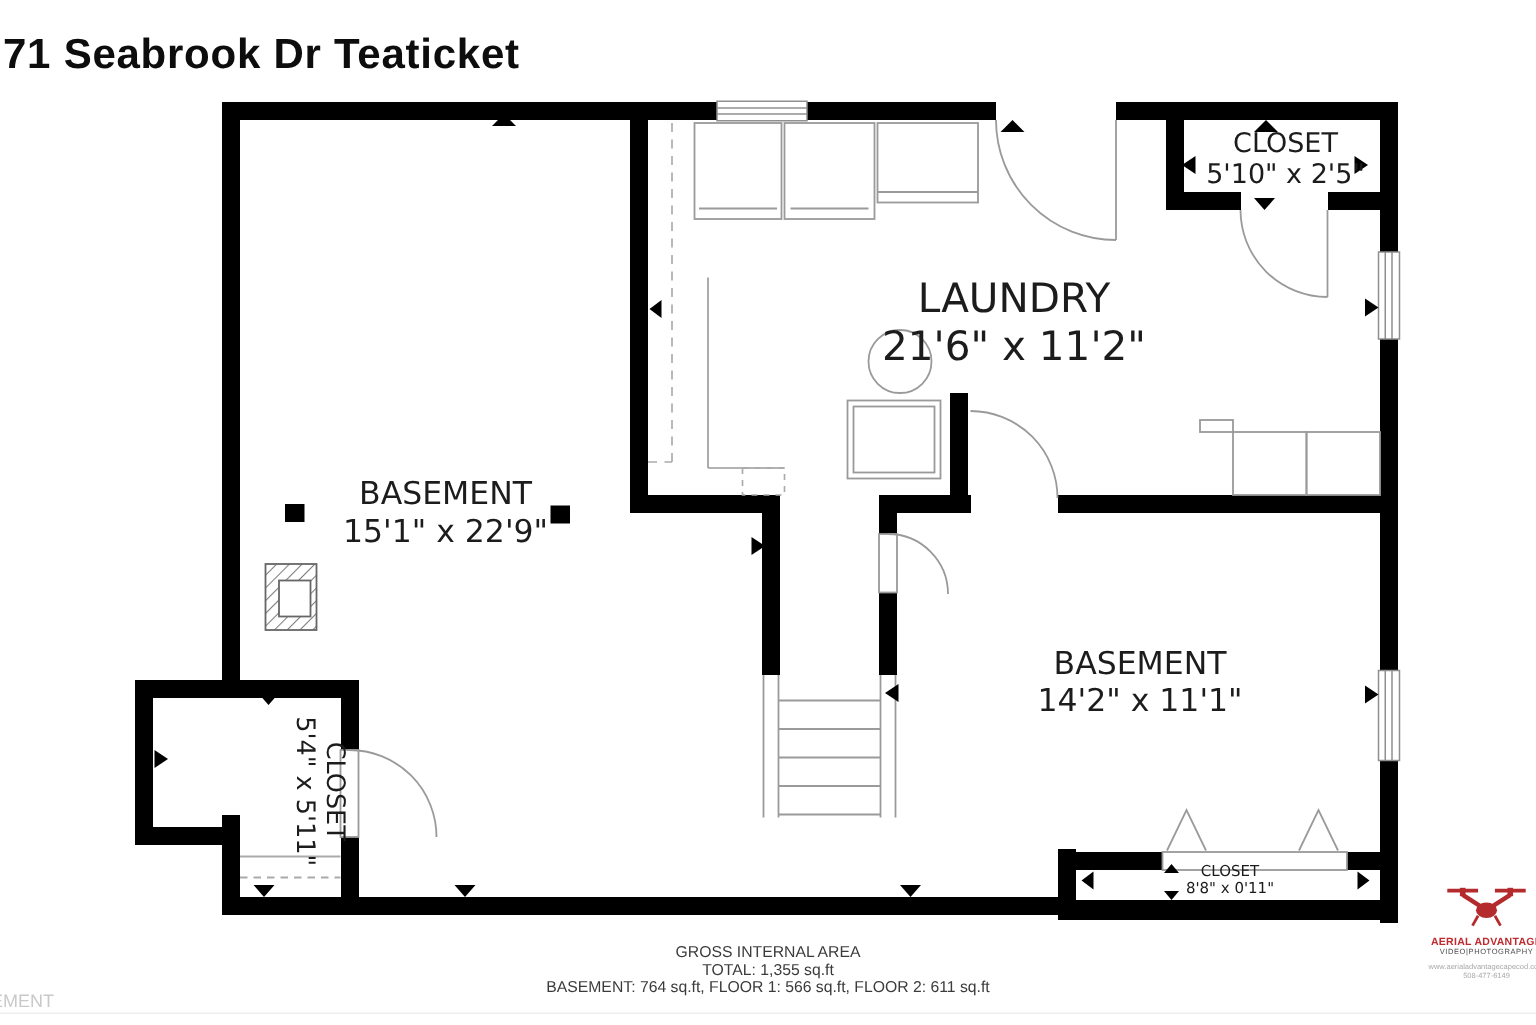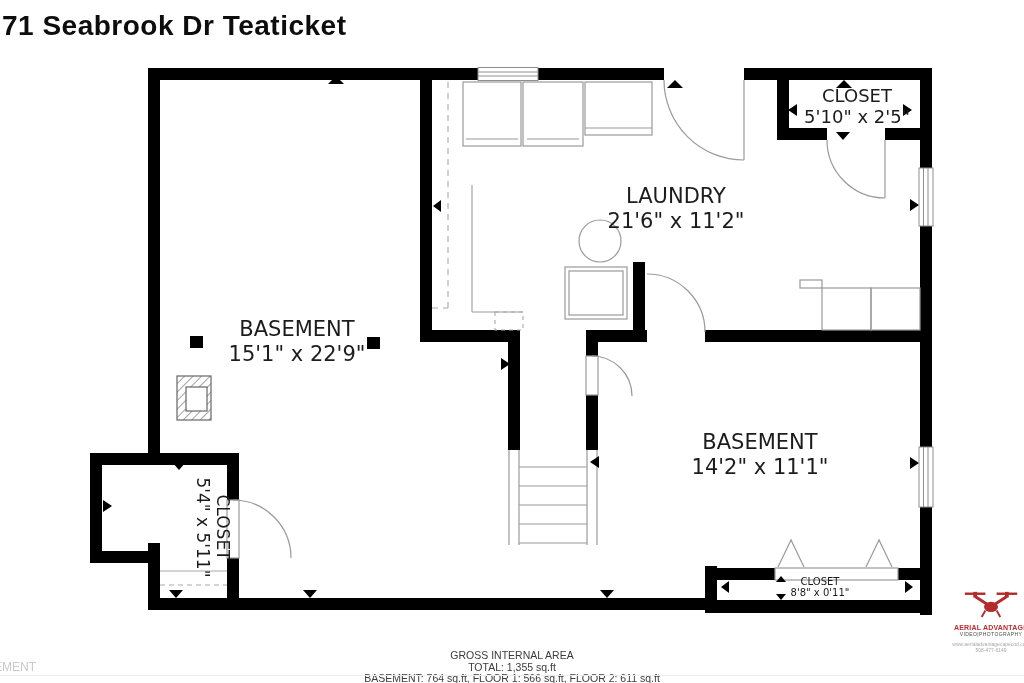--- a/index.html
+++ b/index.html
@@ -1,31 +1,31 @@
 <!DOCTYPE html>
 <html><head>
 <meta charset="utf-8">
 <style>
   html,body{margin:0;padding:0;background:#fff;}
   .page{position:relative;width:1024px;height:683px;background:#ffffff;overflow:hidden;
         font-family:"DejaVu Sans",sans-serif;}
   .plan-svg{position:absolute;left:0;top:0;}
-  .title{position:absolute;left:2px;top:10px;font-family:"Liberation Sans",sans-serif;
+  .title{position:absolute;left:2px;top:20px;font-family:"Liberation Sans",sans-serif;
          font-weight:bold;font-size:28px;letter-spacing:.5px;color:#0d0d0d;white-space:nowrap;}
   .room-label{position:absolute;text-align:center;color:#1c1c1c;line-height:1.18;}
   .room-label .nm,.room-label .dm{display:block;white-space:nowrap;}
-  .lbl-laundry{left:566px;top:184px;width:220px;font-size:21px;}
+  .lbl-laundry{left:566px;top:184px;width:220px;font-size:27px;}
   .lbl-bsmt-l{left:187px;top:317px;width:220px;font-size:21px;}
   .lbl-bsmt-r{left:650px;top:430px;width:220px;font-size:21px;}
   .lbl-closet-tr{left:787px;top:85px;width:140px;font-size:18px;}
   .lbl-closet-bl{left:123px;top:490px;width:145px;height:75px;font-size:17px;
                  transform:rotate(90deg);}
   .lbl-closet-br{left:740px;top:577px;width:160px;font-size:10px;line-height:1.05;}
   .footer{position:absolute;left:0;top:629px;width:100%;text-align:center;
-          font-family:"Liberation Sans",sans-serif;color:#3b3b3b;font-size:10.5px;line-height:1.0;margin-top:20px;}
+          font-family:"Liberation Sans",sans-serif;color:#3b3b3b;font-size:10.5px;line-height:1.0;}
   .footer div{margin-top:1px;}
   .footer .disclaimer{color:#c2c2c2;font-size:10px;}
   .watermark{position:absolute;left:-6px;top:660px;font-size:12px;color:#c9c9c9;
              font-family:"Liberation Sans",sans-serif;}
   .baseline-rule{position:absolute;left:0;top:675px;width:100%;height:1px;background:#ededed;}
   .logo{position:absolute;left:948px;top:588px;width:86px;text-align:center;
         font-family:"Liberation Sans",sans-serif;}
   .logo .brand{font-size:7px;font-weight:bold;color:#bf2a2e;letter-spacing:.2px;white-space:nowrap;}
   .logo .tagline{font-size:5px;color:#4a4a4a;letter-spacing:.4px;white-space:nowrap;}
   .logo .site{font-size:5px;color:#a9a9a9;margin-top:4px;white-space:nowrap;}

